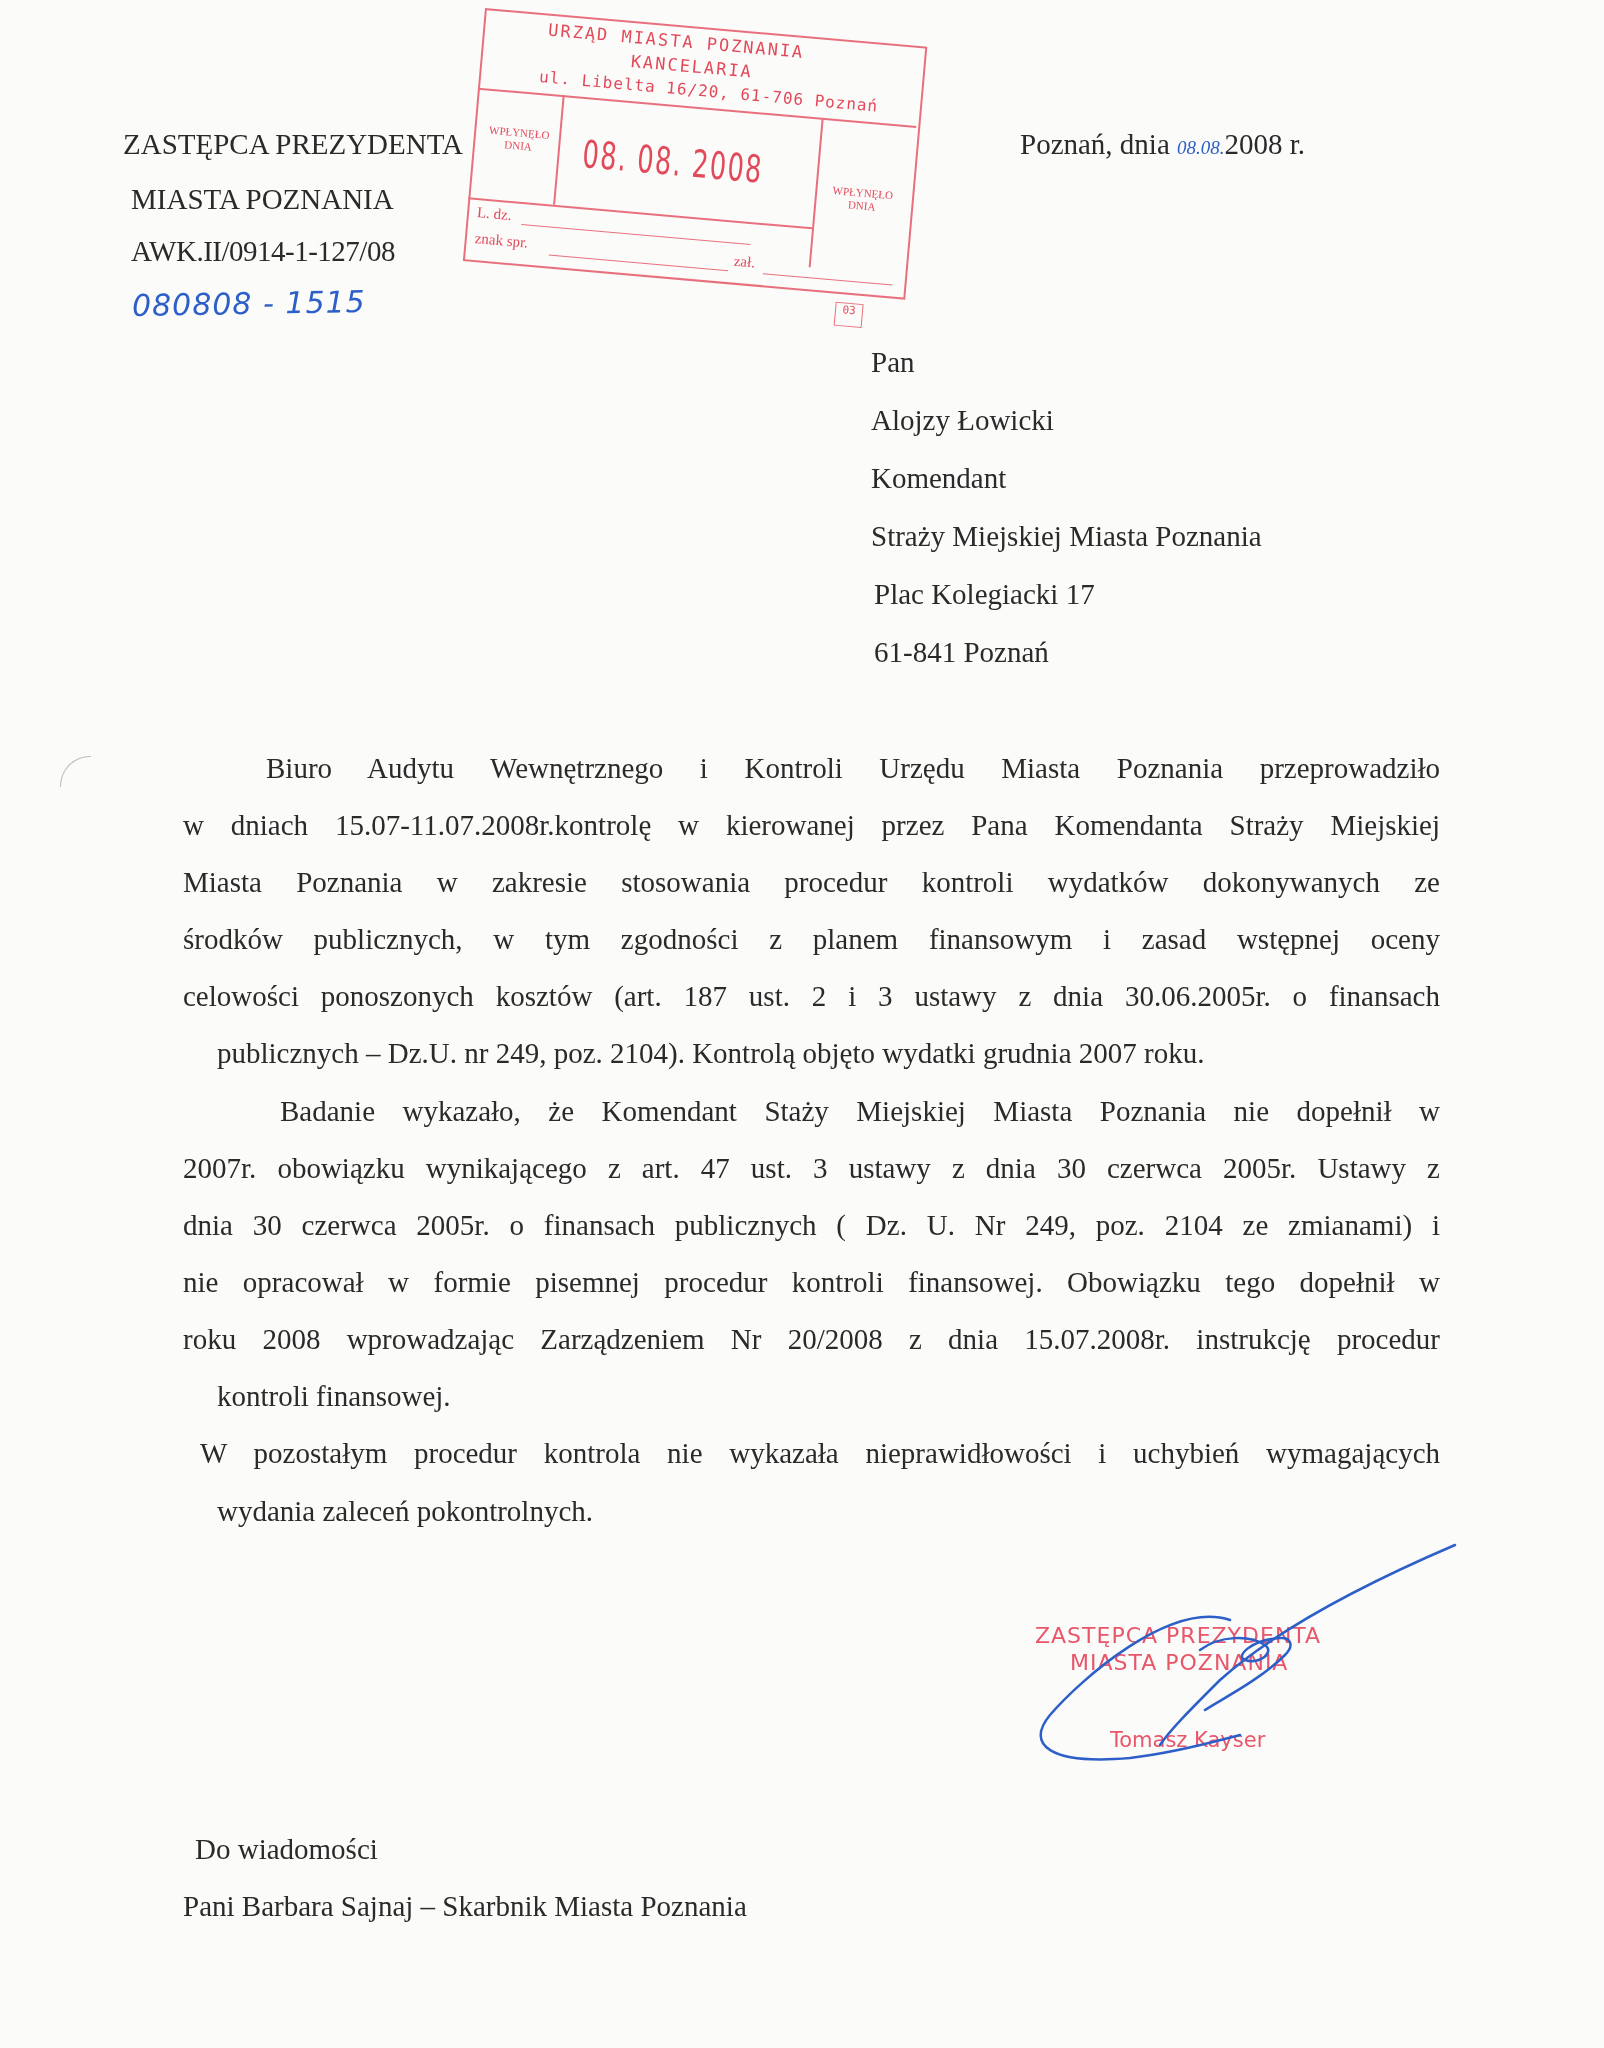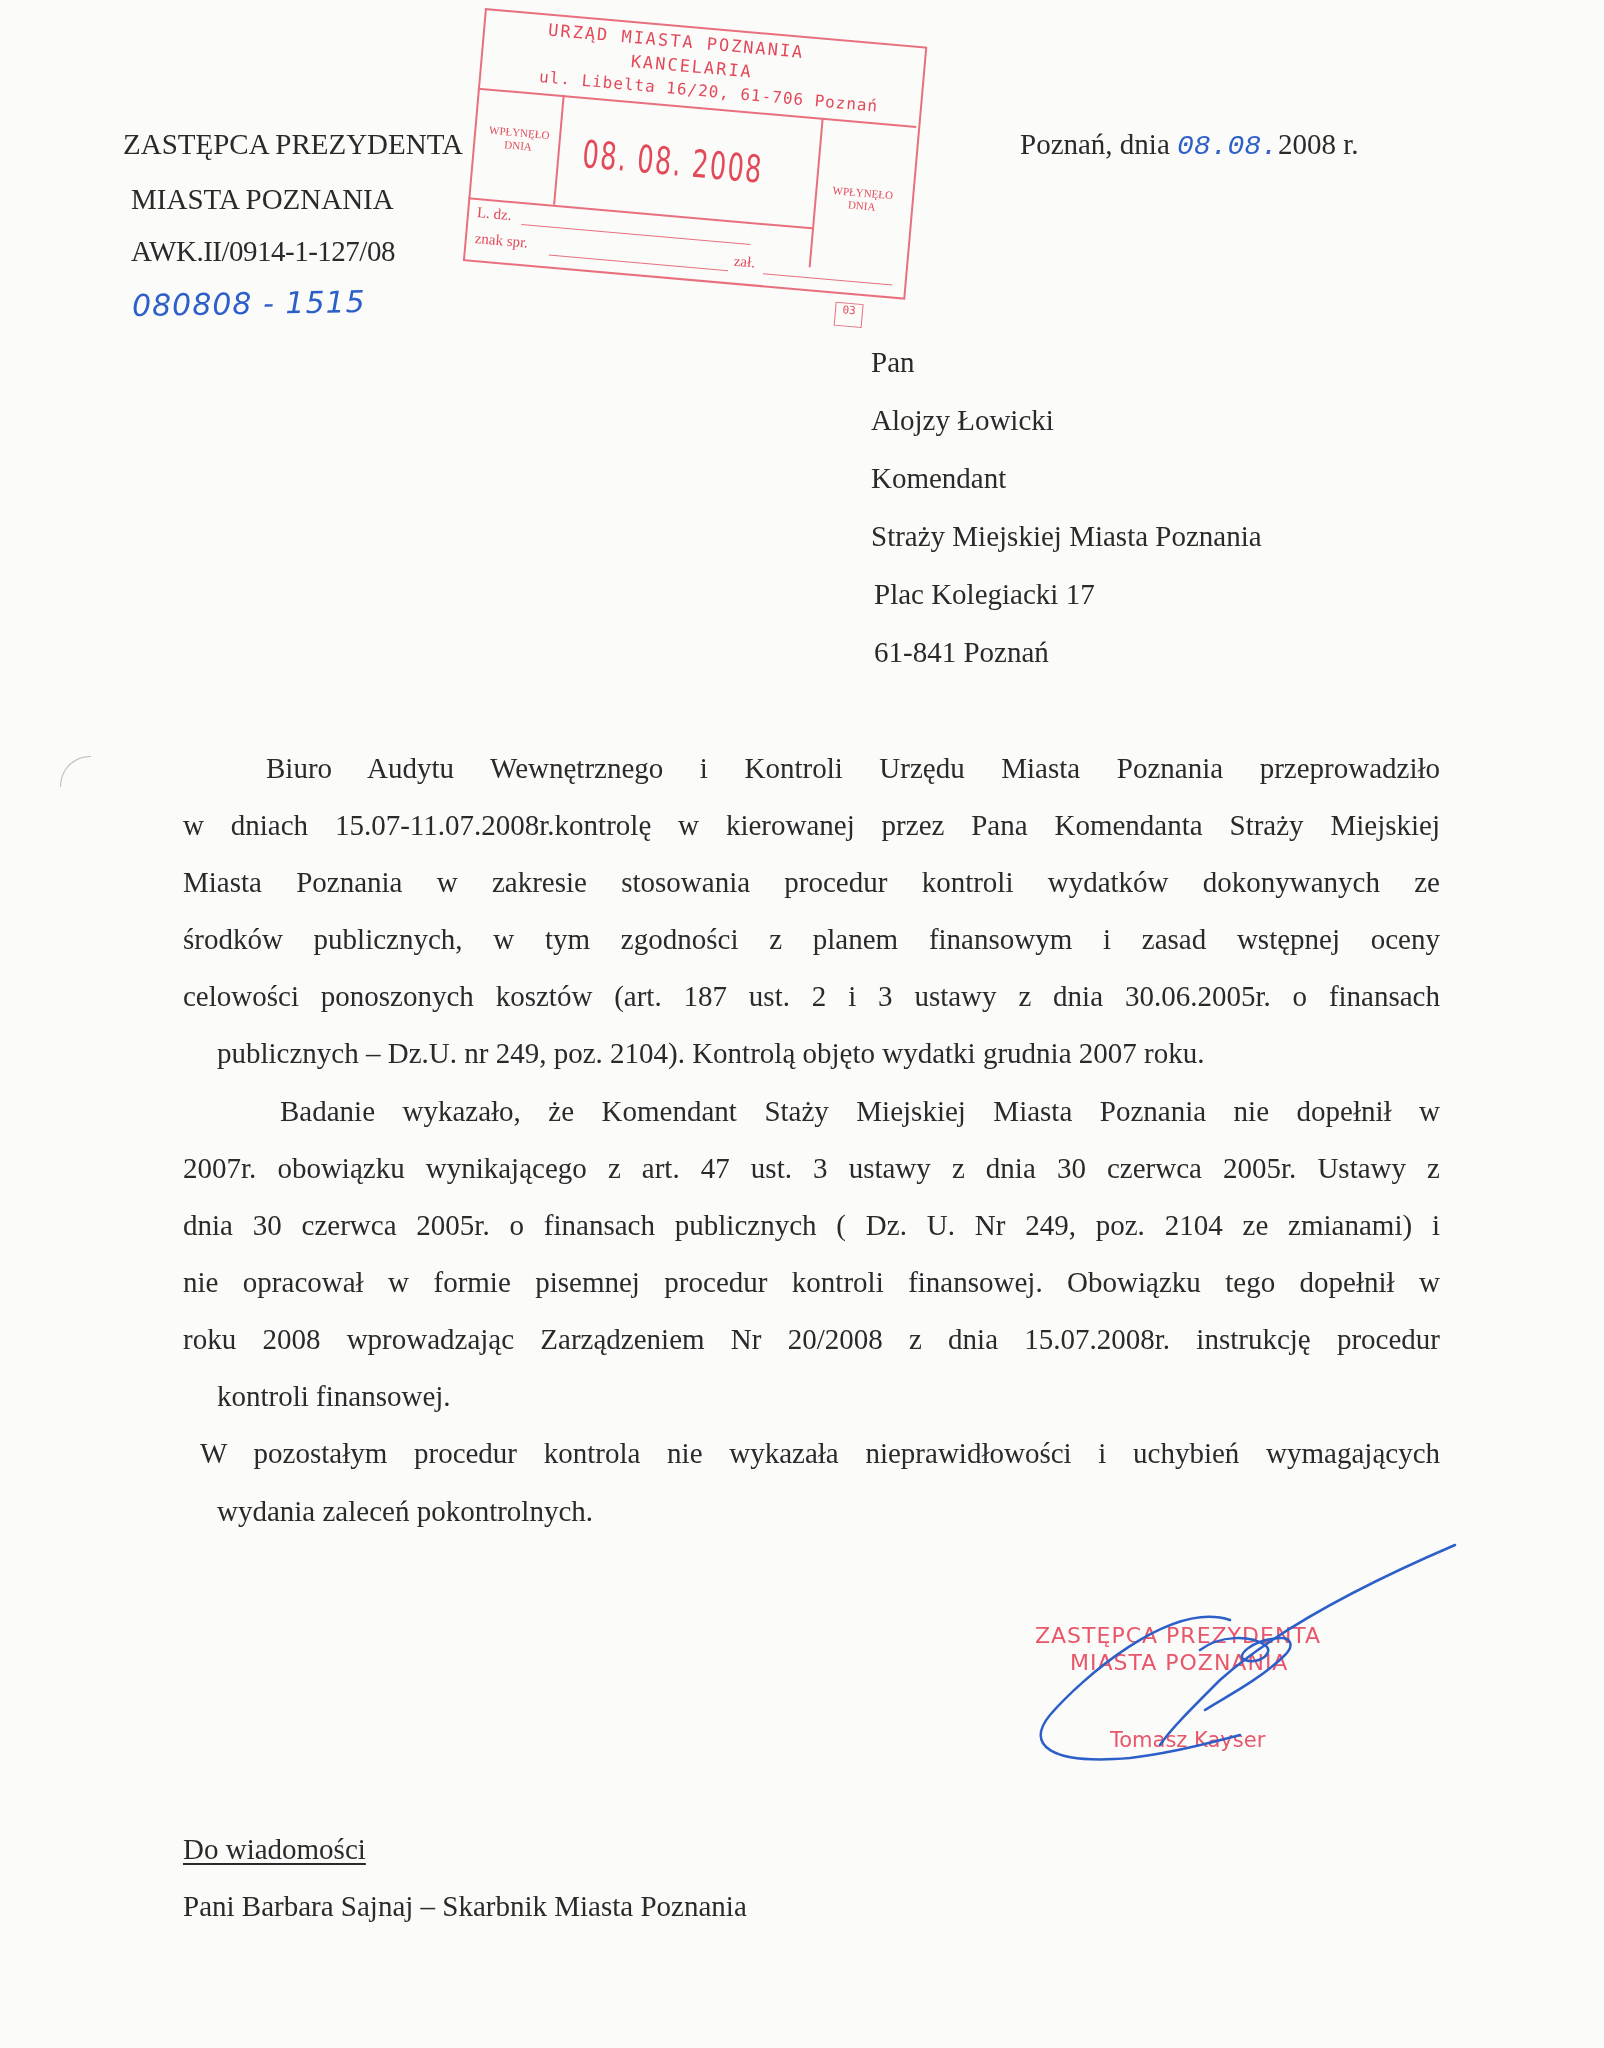--- a/index.html
+++ b/index.html
@@ -17,21 +17,21 @@
     #sender-2 { left: 131px; top: 185px; }
     #sender-3 { left: 131px; top: 237px; letter-spacing: -0.5px; }
     #handwritten-number {
       left: 132px; top: 286px; font-size: 30px; color: #2d5fc8;
       font-family: "DejaVu Sans", sans-serif; font-style: italic; letter-spacing: 1px;
       transform: rotate(-1deg);
     }
 
     
     #date-line { left: 1020px; top: 130px; }
-    #date-line .hand { color: #2d5fc8; font-style: italic; font-family: Liberation Mono, monospace; font-size: 28px; }
+    #date-line .hand { color: #2d5fc8; font-style: italic; font-family: Liberation Serif, serif; font-size: 19px; }
 
     
     #stamp {
       left: 485px; top: 8px; width: 450px; height: 255px;
       transform: rotate(5deg); transform-origin: 0 0;
       color: #e24a5a; font-family: "DejaVu Sans Mono", monospace;
     }
     #stamp .box { position: absolute; border: 2px solid #e8707d; }
     #stamp .outer { left: 0; top: 0; width: 440px; height: 250px; }
     #stamp .hdr-line { position: absolute; left: 0; width: 440px; top: 80px; border-top: 2px solid #e8707d; }
@@ -69,21 +69,21 @@
     .ind2 { left: 280px; width: 1160px; }
     .ind3 { left: 200px; width: 1240px; }
 
     
     #sig-stamp-1 { left: 1035px; top: 1623px; color: #e8566a; font-family: "DejaVu Sans", sans-serif; font-size: 22px; letter-spacing: 1px; }
     #sig-stamp-2 { left: 1070px; top: 1650px; color: #e8566a; font-family: "DejaVu Sans", sans-serif; font-size: 22px; letter-spacing: 1px; }
     #sig-name { left: 1110px; top: 1728px; color: #e8566a; font-family: "DejaVu Sans", sans-serif; font-size: 21px; }
     #signature { left: 1020px; top: 1540px; width: 440px; height: 230px; }
 
     
-    #cc-heading { left: 183px; top: 1835px; text-decoration: underline; text-underline-offset: 4px; }
+    #cc-heading { left: 195px; top: 1835px; text-underline-offset: 4px; }
     #cc-recipient { left: 183px; top: 1892px; }
 
     #margin-mark { left: 60px; top: 756px; width: 30px; height: 30px; border-left: 1px solid #bbb; border-top: 1px solid #bbb; border-radius: 30px 0 0 0; }
   </style>
 </head>
 <body>
 
 <div class="abs txt" id="sender-1">ZASTĘPCA PREZYDENTA</div>
 <div class="abs txt" id="sender-2">MIASTA POZNANIA</div>
 <div class="abs txt" id="sender-3">AWK.II/0914-1-127/08</div>

